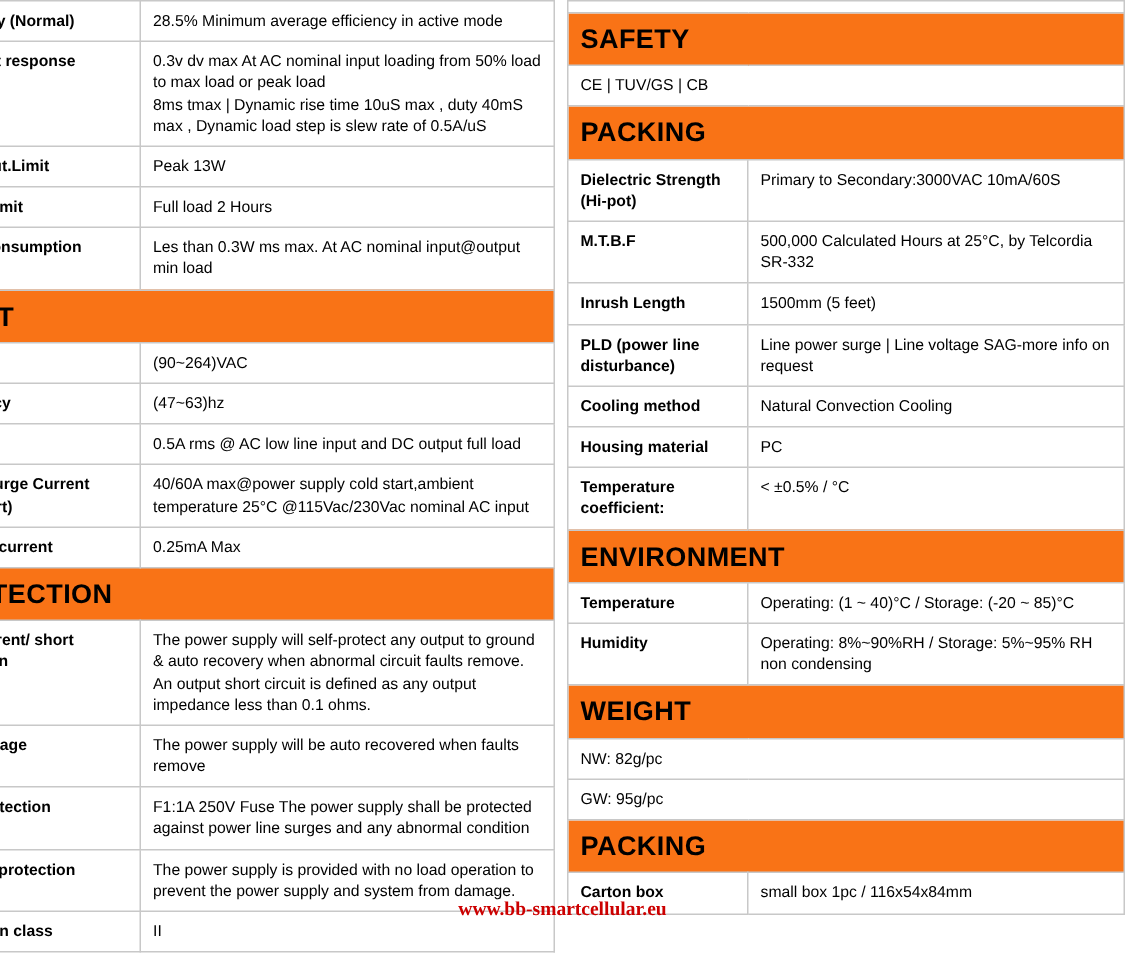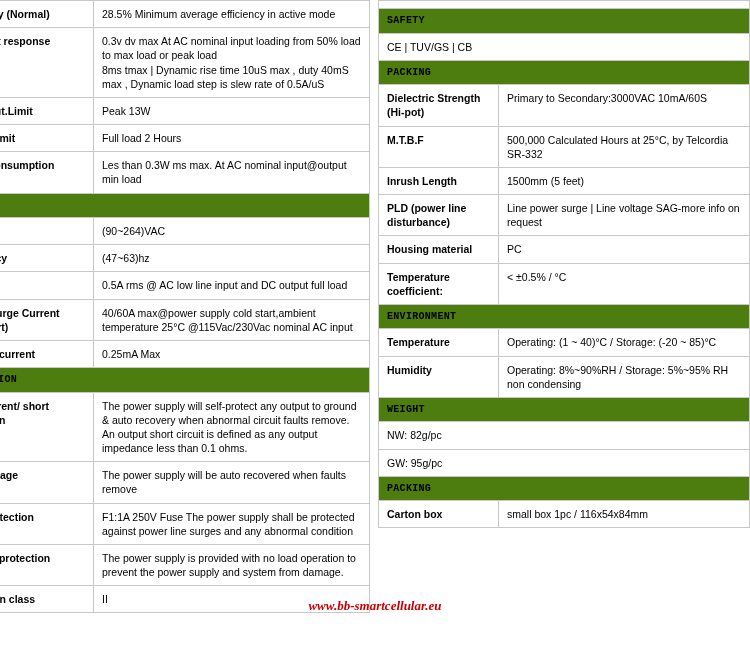--- a/index.html
+++ b/index.html
@@ -46,37 +46,35 @@
     font-size: 10.5px;
   }
   td.label {
     width: 148px;
     font-weight: bold;
   }
   .col-right td.label {
     width: 120px;
   }
   tr.section td {
-    background: #4d7c0f;
+    background: #f97316;
     font-weight: bold;
-    font-size: 10px;
+    font-size: 18px;
     padding: 5px 8px;
     letter-spacing: 0.3px;
     border: 1px solid #c8c8c8;
-    font-family: Liberation Mono, monospace;
   }
   .footer {
     position: absolute;
     left: 0;
     right: 0;
     top: 598px;
     text-align: center;
     color: #cc0000;
     font-weight: bold;
-    font-style: italic;
     font-size: 13px;
     font-family: "Liberation Serif", serif;
   }
   .top-stub {
     height: 8px;
     border-left: 1px solid #c8c8c8;
     border-right: 1px solid #c8c8c8;
     border-top: 1px solid #c8c8c8;
     box-sizing: border-box;
   }
@@ -190,20 +188,24 @@
           </tr>
           <tr>
             <td class="label">Inrush Length</td>
             <td>1500mm (5 feet)</td>
           </tr>
           <tr>
             <td class="label">PLD (power line disturbance)</td>
             <td>Line power surge | Line voltage SAG-more info on request</td>
           </tr>
           <tr>
+            <td class="label">Cooling method</td>
+            <td>Natural Convection Cooling</td>
+          </tr>
+          <tr>
             <td class="label">Housing material</td>
             <td>PC</td>
           </tr>
           <tr>
             <td class="label">Temperature coefficient:</td>
             <td>&lt; ±0.5% / °C</td>
           </tr>
           <tr class="section">
             <td colspan="2">ENVIRONMENT</td>
           </tr>

